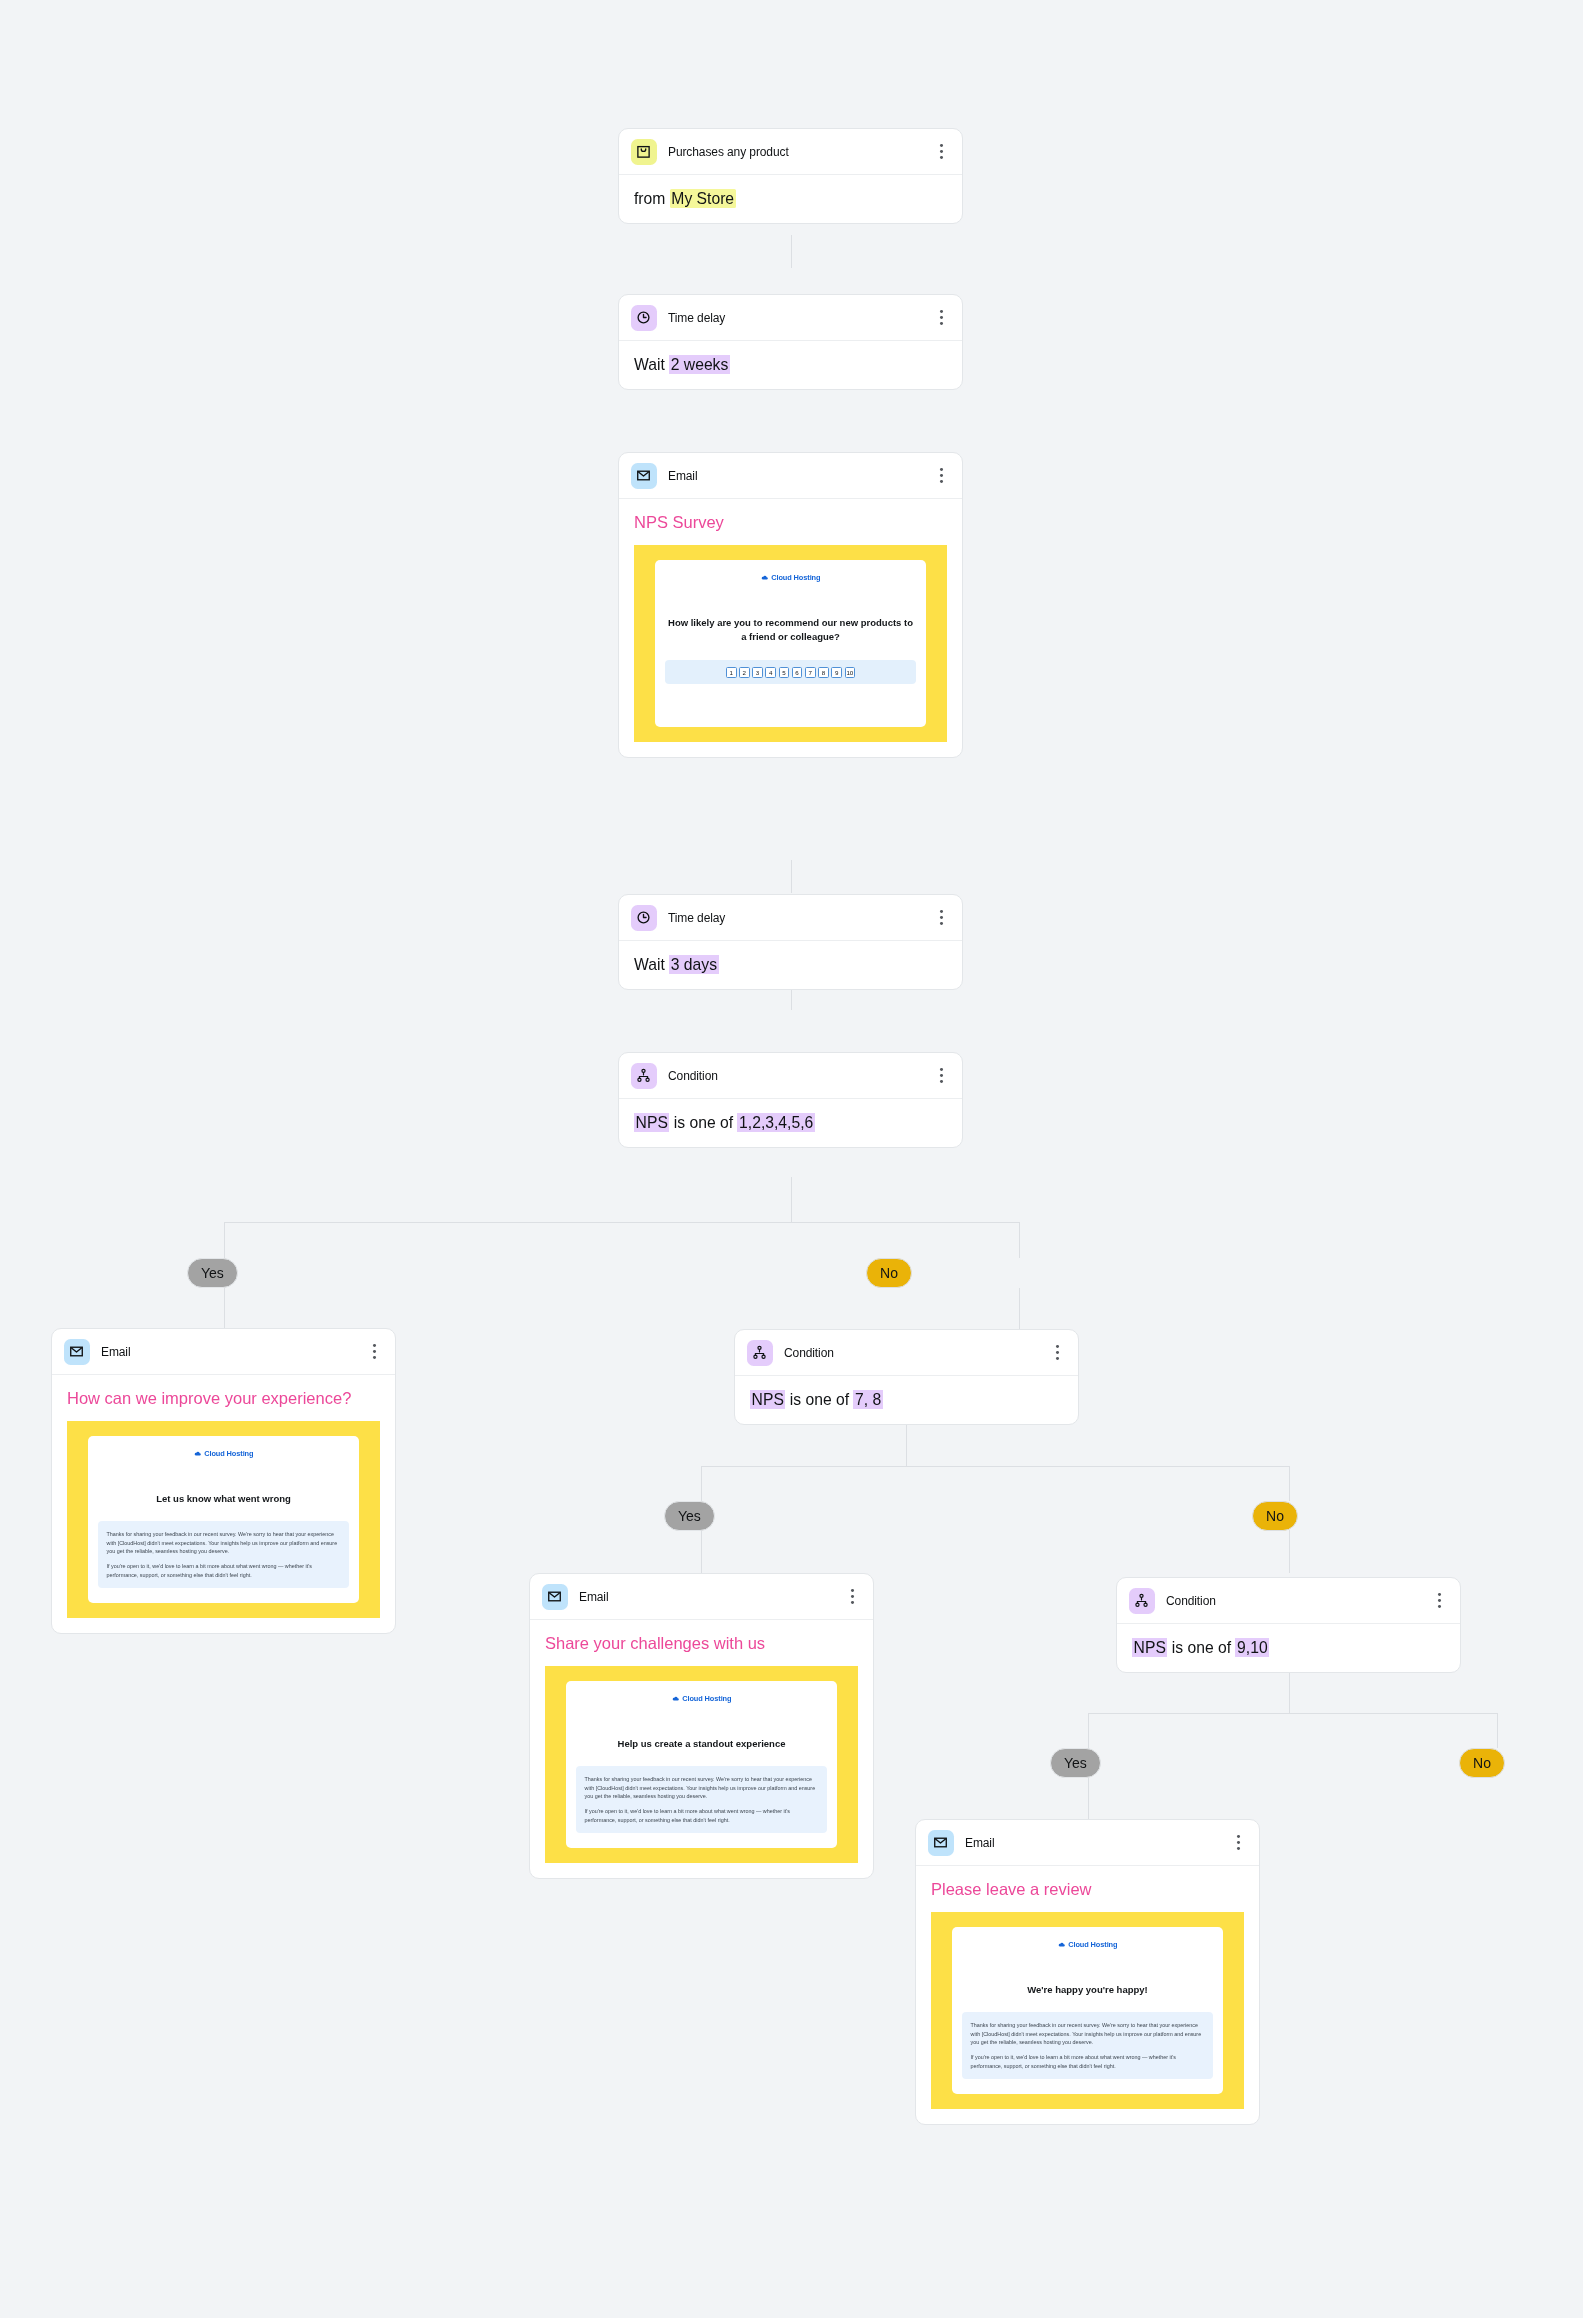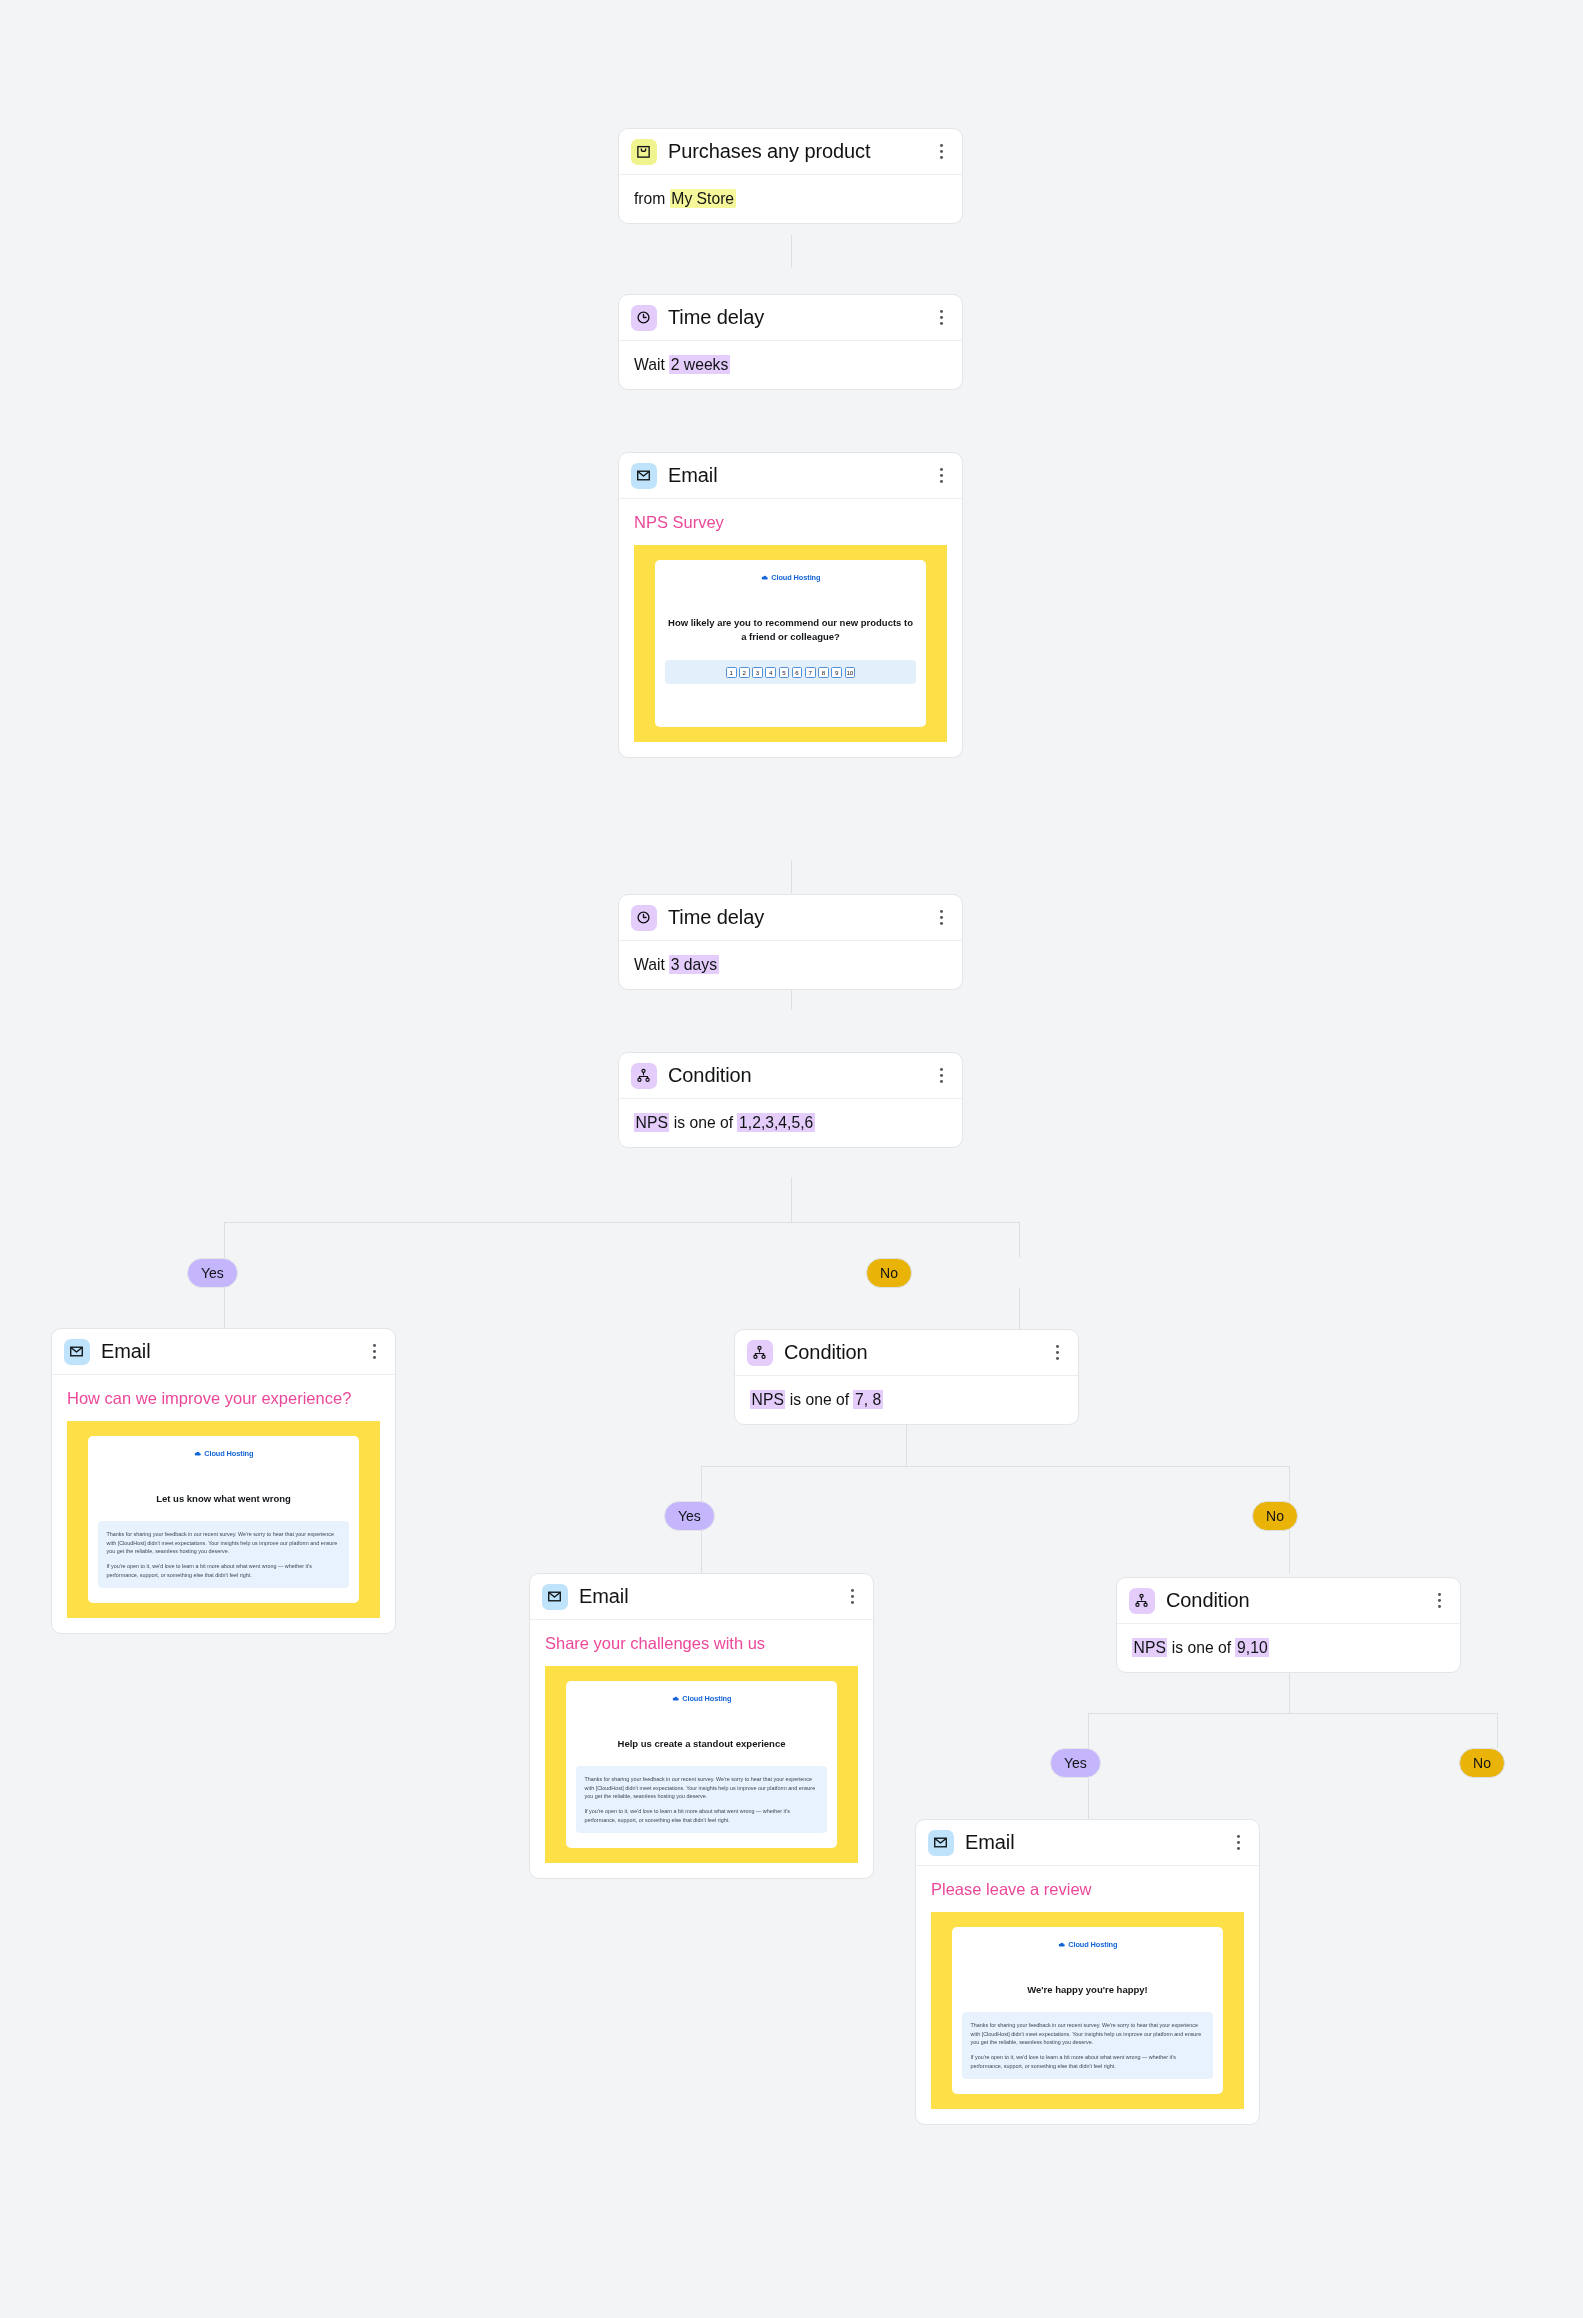--- a/index.html
+++ b/index.html
@@ -44,21 +44,21 @@
     border-radius: 6.6px;
     display: flex; align-items: center; justify-content: center;
     flex: none;
   }
   .ic-trigger { background: #f0f48f; }
   .ic-delay   { background: #e4ccfb; }
   .ic-email   { background: #bfe3fb; }
   .ic-cond    { background: #e4ccfb; }
   .node-title {
     margin-left: 11.5px;
-    font-size: 20px;
+    font-size: 12px;
     color: #111315;
     letter-spacing: -0.1px;
     flex: 1 1 auto;
     white-space: nowrap;
   }
   .kebab {
     width: 18px; height: 23px;
     display: flex; flex-direction: column;
     align-items: center; justify-content: center;
     gap: 3.3px;
@@ -155,21 +155,21 @@
     min-width: 46px;
     border-radius: 15px;
     display: flex;
     align-items: center;
     justify-content: center;
     font-size: 14px;
     color: #111315;
     padding: 0 13px;
     cursor: pointer;
   }
-  .pill-yes { background: #c4b5fd; border: 0.8px solid #e3e6e9; }
+  .pill-yes { background: #a3a3a3; border: 0.8px solid #e3e6e9; }
   .pill-no  { background: #eab308; border: 0.8px solid #dddfe1; }
 </style>
 </head>
 <body>
 
 <div id="canvas">
 
   <div class="line-v" style="left:791px; top:147px; height:33px;"></div>
 
   <div class="line-v" style="left:791px; top:235px; height:33px;"></div>

